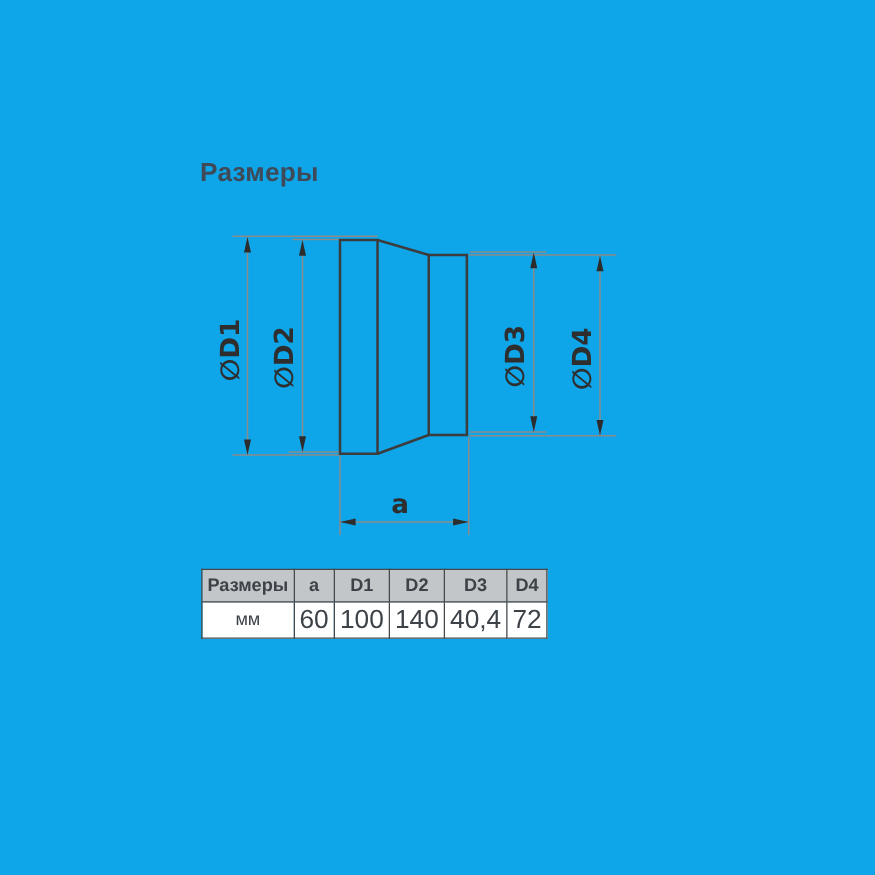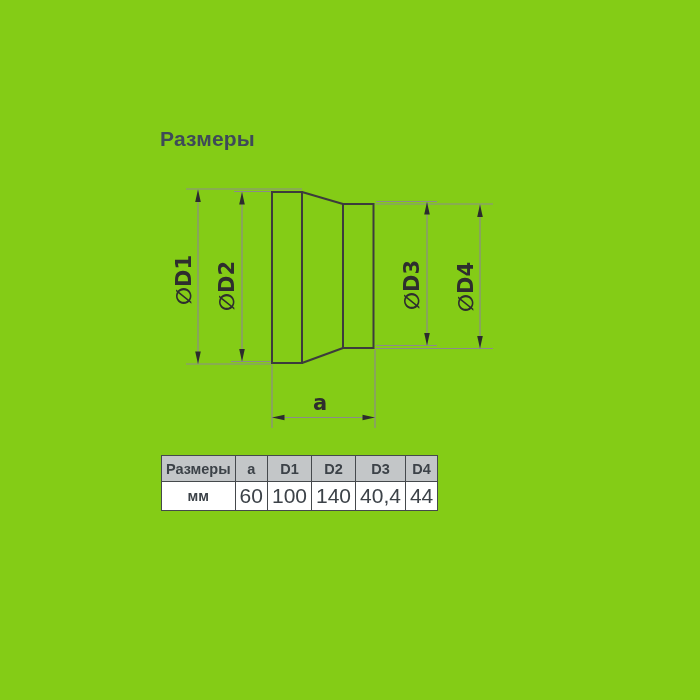--- a/index.html
+++ b/index.html
@@ -8,21 +8,21 @@
     background: #ffffff;
     width: 700px;
     height: 700px;
     overflow: hidden;
     font-family: "Liberation Sans", sans-serif;
   }
   .stage {
     position: relative;
     width: 700px;
     height: 700px;
-    background: #84cc16;
+    background: #0ea5e9;
   }
   .page-title {
     position: absolute;
     left: 160px;
     top: 127px;
     margin: 0;
     font-size: 21px;
     line-height: 24px;
     font-weight: 600;
     letter-spacing: 0.2px;
@@ -64,21 +64,21 @@
     font-weight: 600;
     background: #c3c6c8;
   }
   table.dims td {
     height: 28px;
     font-size: 21px;
     font-weight: 400;
     background: #ffffff;
   }
   table.dims td.unit {
-    font-weight: 700;
+    font-weight: 400;
     font-size: 14.5px;
     margin-top: 48px;
   }
   col.c-name { width: 70px; }
   col.c-a    { width: 24px; }
   col.c-d1   { width: 34px; }
   col.c-d2   { width: 34px; }
   col.c-d3   { width: 37px; }
   col.c-d4   { width: 26px; }
 </style>
@@ -157,18 +157,18 @@
         <th>D4</th>
       </tr>
     </thead>
     <tbody>
       <tr>
         <td class="unit">мм</td>
         <td>60</td>
         <td>100</td>
         <td>140</td>
         <td>40,4</td>
-        <td>44</td>
+        <td>72</td>
       </tr>
     </tbody>
   </table>
 
 </div>
 
 </body></html>

